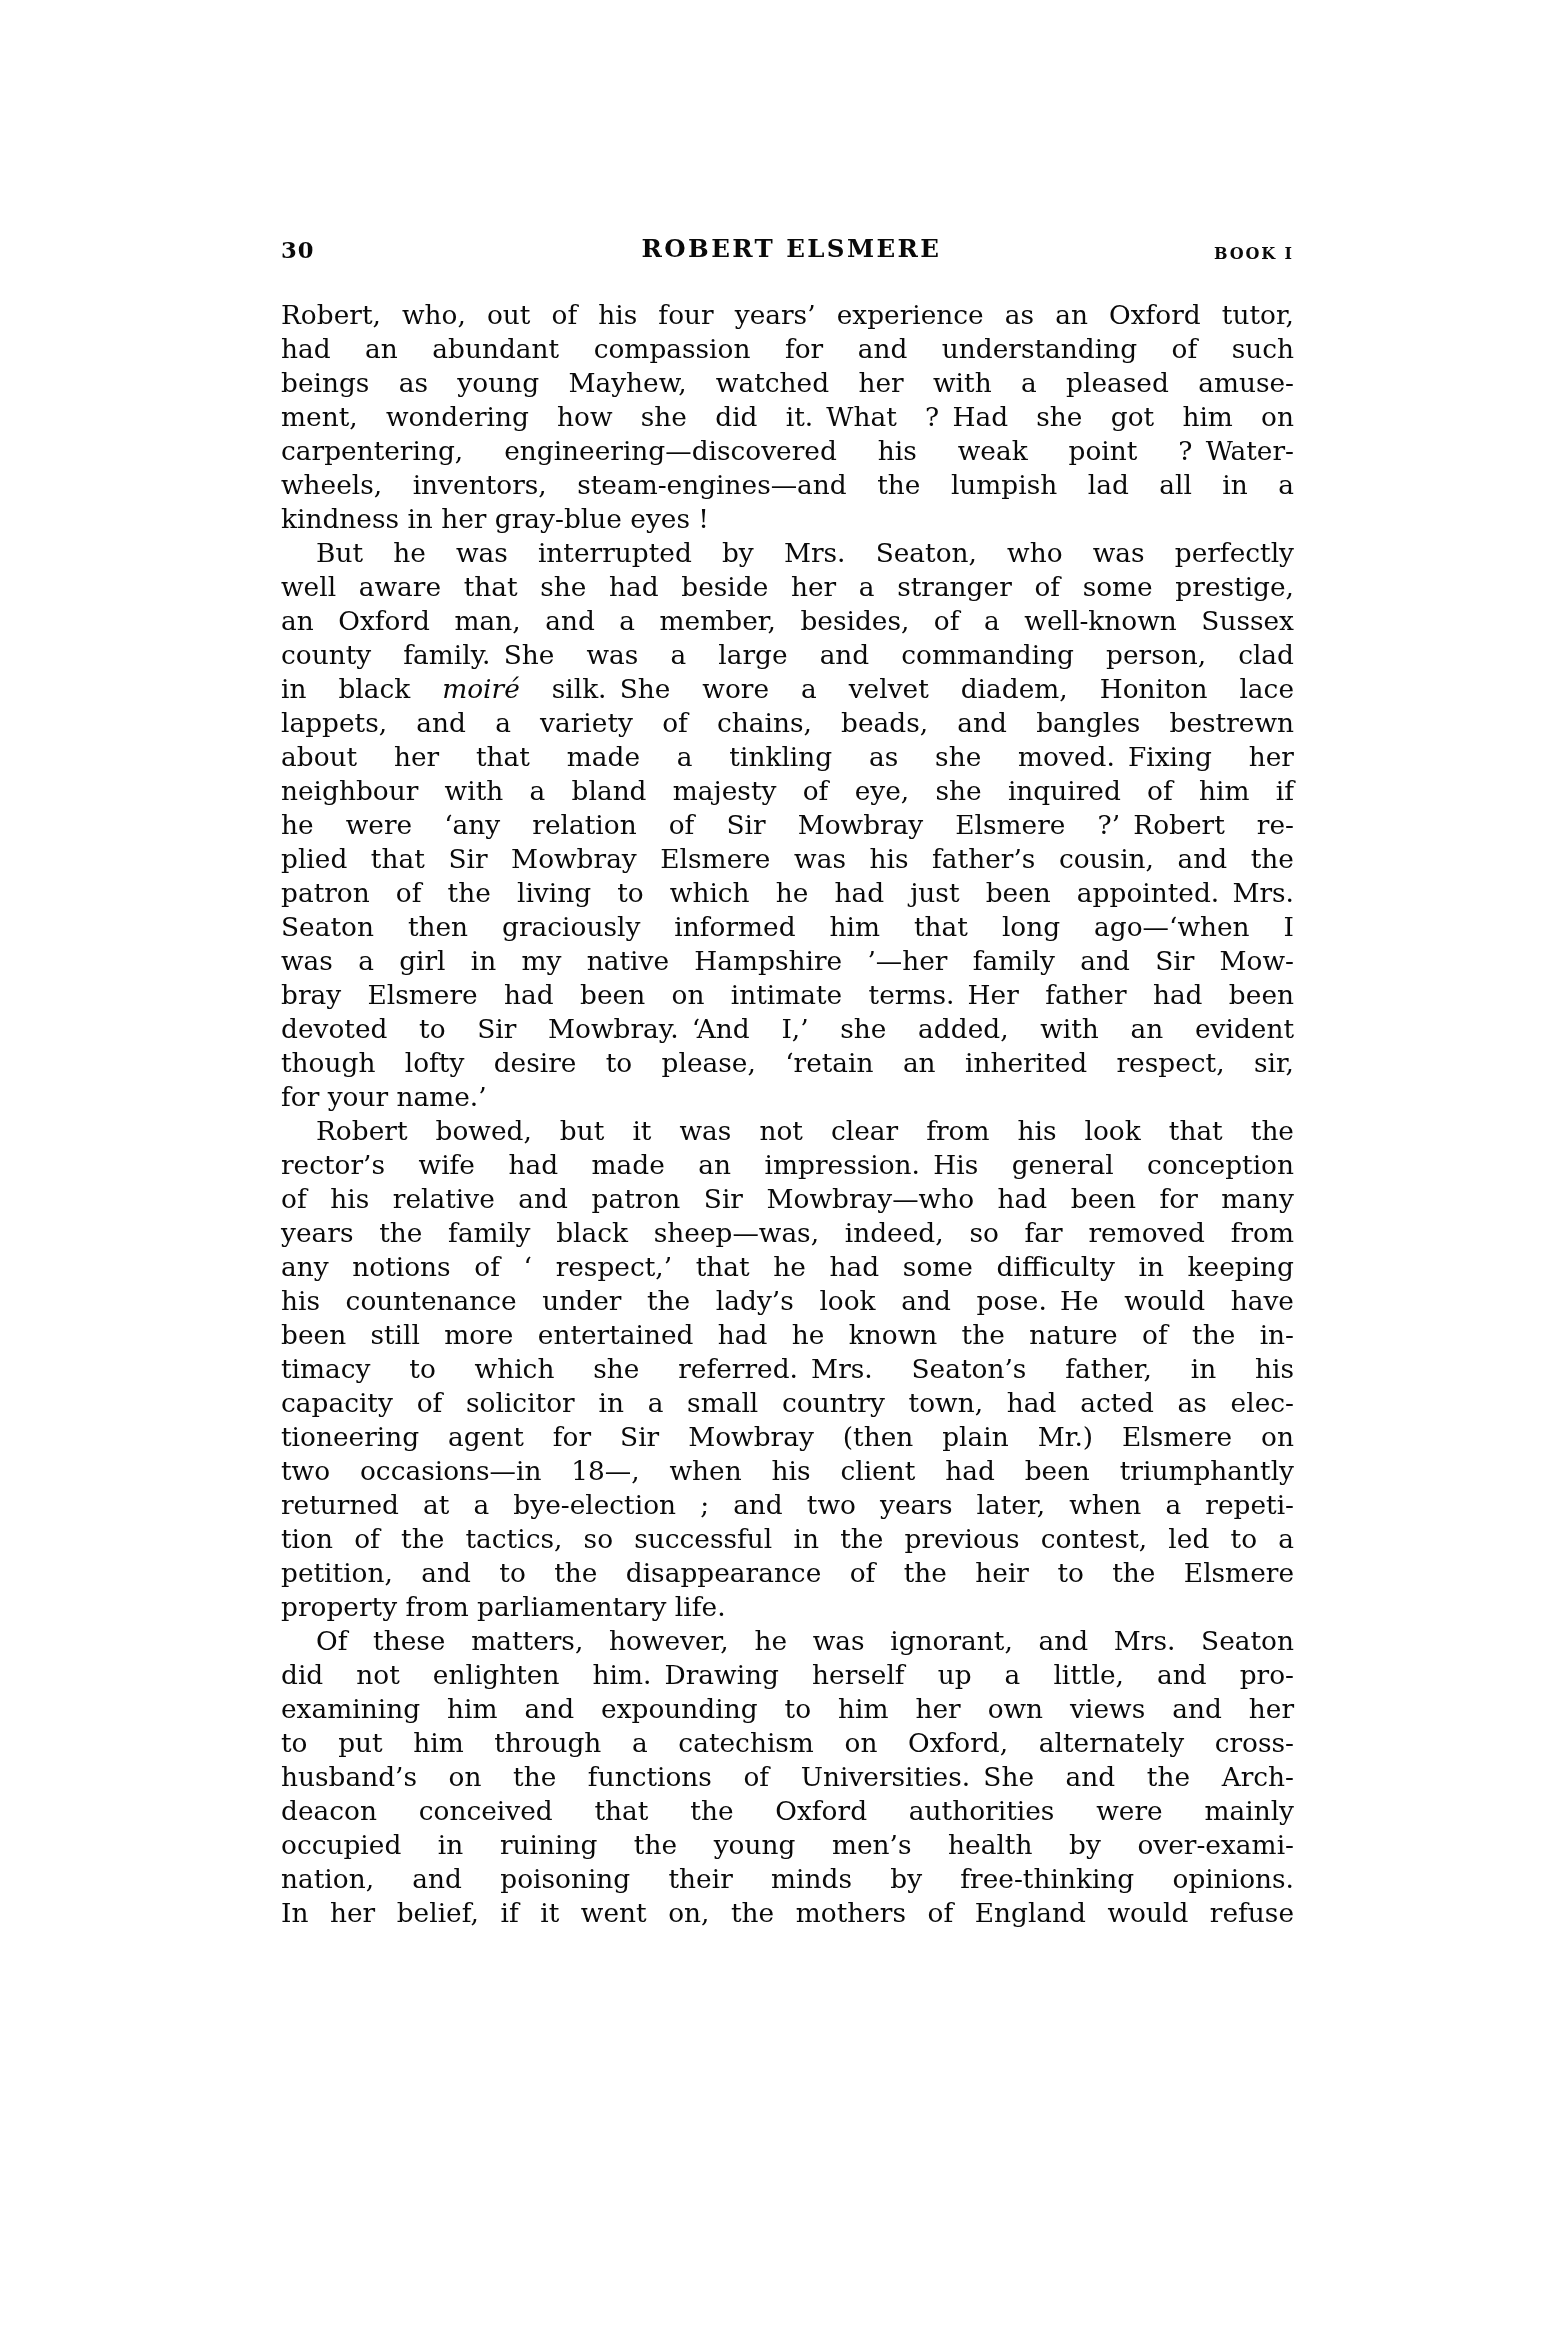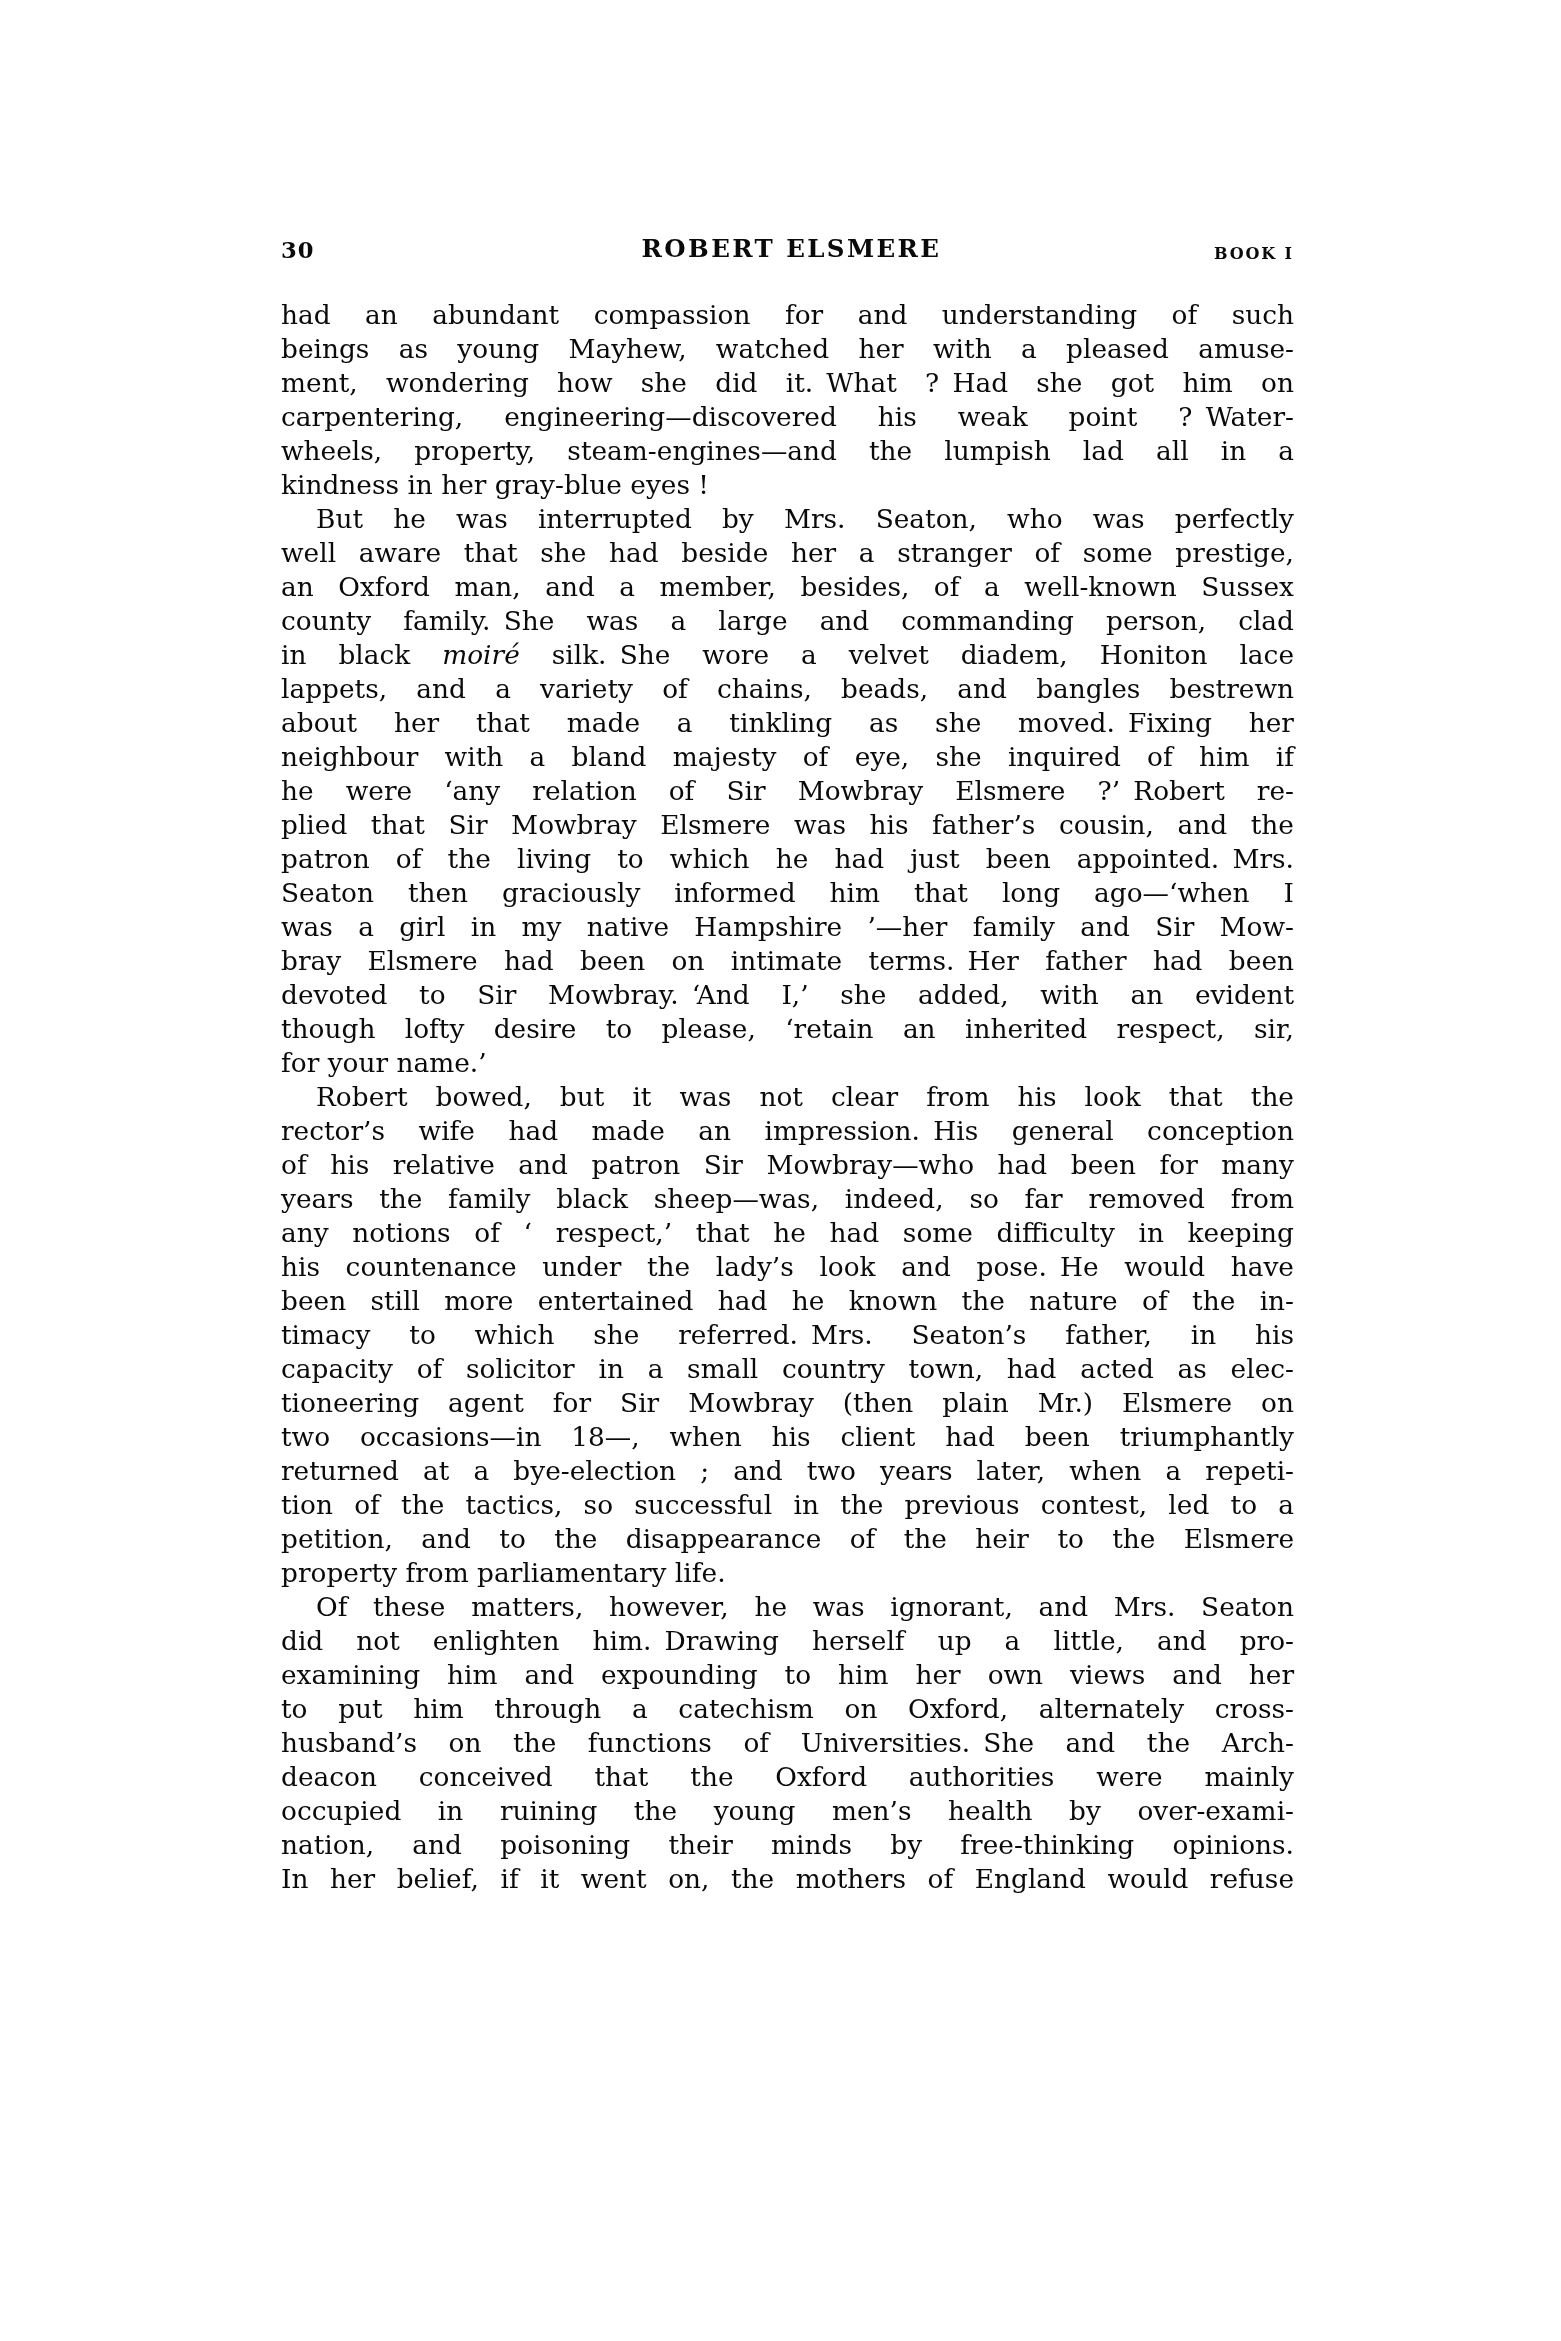--- a/index.html
+++ b/index.html
@@ -84,25 +84,26 @@
 </head>
 <body>
 
 <div class="page">
   <div class="running-head">
     <span class="page-number">30</span>
     <span class="running-title">ROBERT ELSMERE</span>
     <span class="book-label">BOOK I</span>
   </div>
   <div class="text-block">
+      <div class="line">Robert, who, out of his four years’ experience as an Oxford tutor,</div>
       <div class="line">had an abundant compassion for and understanding of such</div>
       <div class="line">beings as young Mayhew, watched her with a pleased amuse-</div>
       <div class="line">ment, wondering how she did it. What ? Had she got him on</div>
       <div class="line">carpentering, engineering—discovered his weak point ? Water-</div>
-      <div class="line">wheels, property, steam-engines—and the lumpish lad all in a</div>
+      <div class="line">wheels, inventors, steam-engines—and the lumpish lad all in a</div>
       <div class="line par-end">kindness in her gray-blue eyes !</div>
       <div class="line indent">But he was interrupted by Mrs. Seaton, who was perfectly</div>
       <div class="line">well aware that she had beside her a stranger of some prestige,</div>
       <div class="line">an Oxford man, and a member, besides, of a well-known Sussex</div>
       <div class="line">county family. She was a large and commanding person, clad</div>
       <div class="line">in black <i>moiré</i> silk. She wore a velvet diadem, Honiton lace</div>
       <div class="line">lappets, and a variety of chains, beads, and bangles bestrewn</div>
       <div class="line">about her that made a tinkling as she moved. Fixing her</div>
       <div class="line">neighbour with a bland majesty of eye, she inquired of him if</div>
       <div class="line">he were ‘any relation of Sir Mowbray Elsmere ?’ Robert re-</div>

